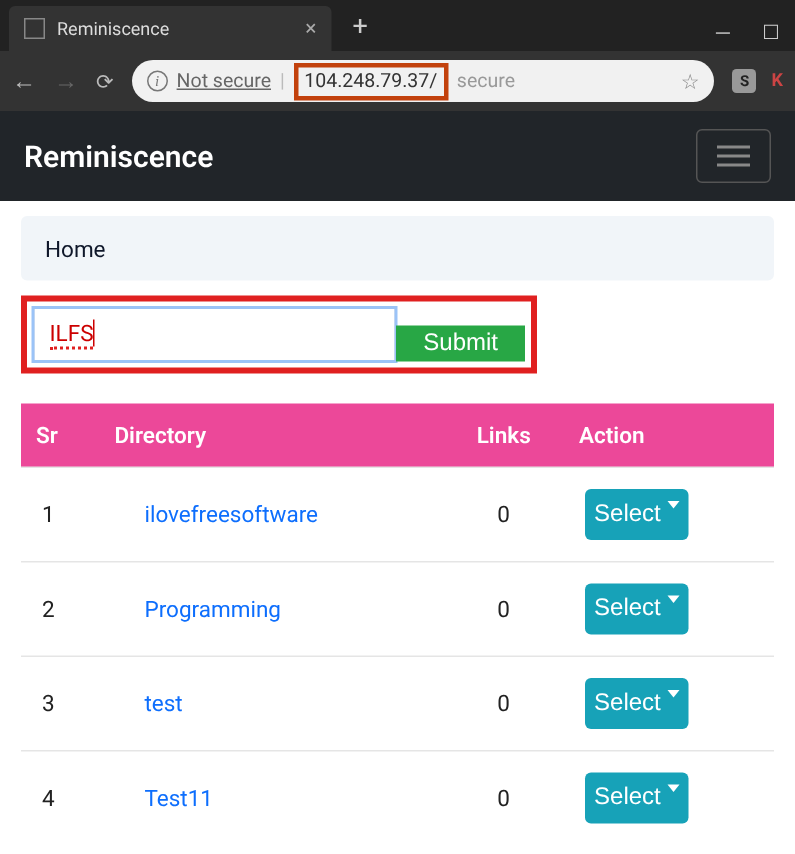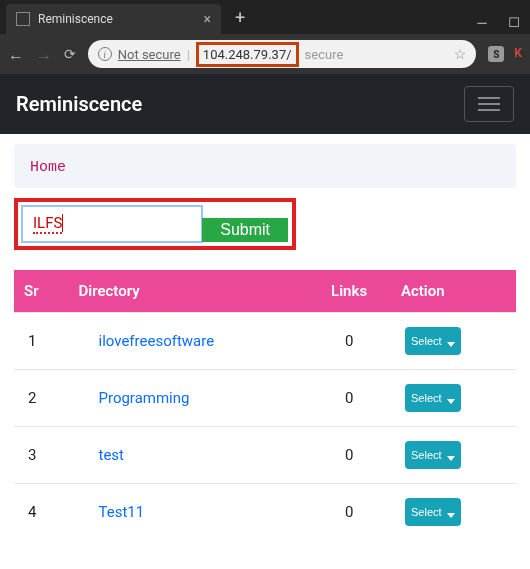--- a/index.html
+++ b/index.html
@@ -29,36 +29,36 @@
   .ext-s { background: #999; color: #222; width: 16px; height: 16px; border-radius: 3px; display: flex; align-items: center; justify-content: center; font-weight: bold; font-size: 10px; }
   .ext-k { color: #c44; font-weight: bold; }
   
   .navbar { background: #212529; height: 60px; display: flex; align-items: center; padding: 0 16px; justify-content: space-between; }
   .brand { color: #fff; font-weight: 600; font-size: 20px; }
   .toggler { border: 1px solid #555; border-radius: 4px; width: 50px; height: 36px; display: flex; flex-direction: column; justify-content: center; align-items: center; gap: 4px; }
   .toggler span { width: 22px; height: 2px; background: #888; }
   
   .content { padding: 10px 14px; }
   .breadcrumb { background: #f1f5f9; padding: 12px 16px; border-radius: 4px; margin-bottom: 10px; }
-  .breadcrumb a { color: #be185d; text-decoration: none; font-size: 15px; font-family: Liberation Mono, monospace; }
+  .breadcrumb a { color: #0f172a; text-decoration: none; font-size: 15px; }
   
-  .form-row { display: flex; border: 4px solid #e02020; padding: 4px; width: 282px; }
+  .form-row { display: flex; border: 4px solid #e02020; padding: 4px; width: 344px; }
   .form-input { flex: 1; border: 1px solid #ced4da; padding: 7px 10px; font-size: 15px; outline: 2px solid #9bc3f7; outline-offset: -1px; color: #cc0000; }
   .form-input .cursor { border-right: 1px solid #cc0000; }
   .underline { border-bottom: 2px dotted #e02020; display: inline-block; }
   .submit-btn { background: #28a745; color: #fff; border: none; padding: 0 18px; font-size: 16px; cursor: pointer; margin-top: 12px; }
   
   .table { width: 100%; border-collapse: collapse; margin-top: 20px; }
   .table thead th { background: #ec4899; color: #fff; text-align: left; padding: 12px 10px; font-size: 15px; font-weight: 600; }
   .table thead th:nth-child(3) { text-align: center; }
   .table tbody td { padding: 14px; border-top: 1px solid #e5e5e5; font-size: 15px; vertical-align: middle; }
   .table tbody td:first-child { color: #222; }
   .table tbody td:nth-child(3) { text-align: center; color: #222; }
   .dir-link { color: #0d6efd; text-decoration: none; padding-left: 16px; }
-  .select-btn { background: #17a2b8; color: #fff; border: none; padding: 8px 6px; border-radius: 4px; font-size: 11px; cursor: pointer; display: inline-flex; align-items: flex-end; gap: 5px; }
+  .select-btn { background: #17a2b8; color: #fff; border: none; padding: 8px 6px; border-radius: 4px; font-size: 16px; cursor: pointer; display: inline-flex; align-items: flex-start; gap: 5px; }
   .caret { width: 0; height: 0; border-left: 4px solid transparent; border-right: 4px solid transparent; border-top: 5px solid #fff; }
 </style>
 </head>
 <body>
 
 <div class="chrome-top">
   <div class="tab">
     <span class="tab-favicon"></span>
     <span>Reminiscence</span>
     <span class="tab-close">×</span>

